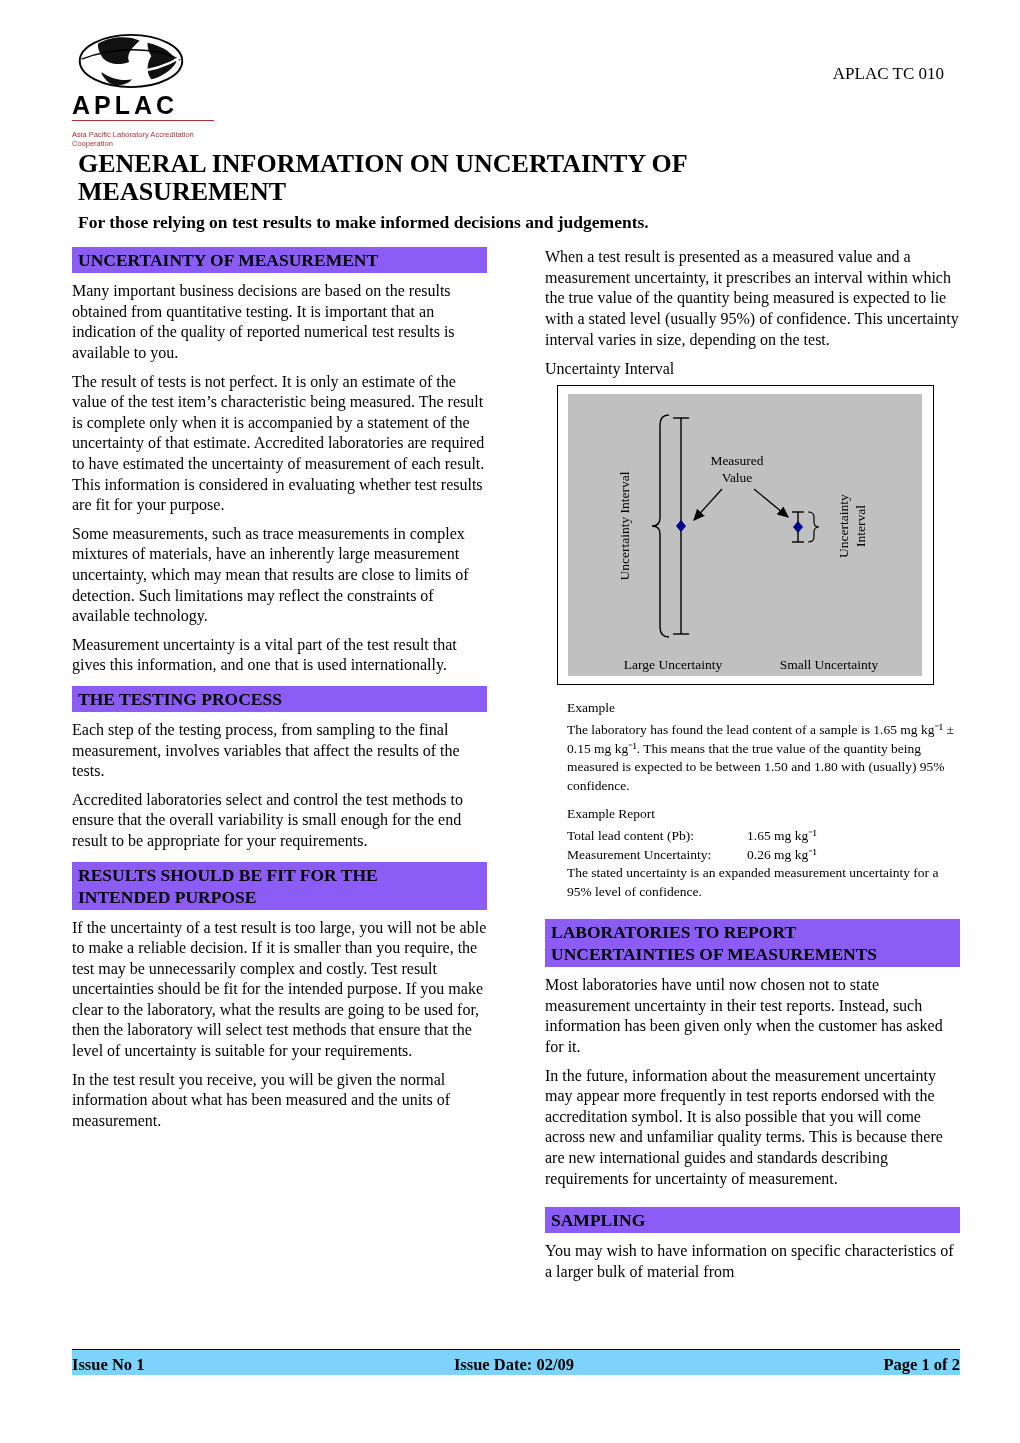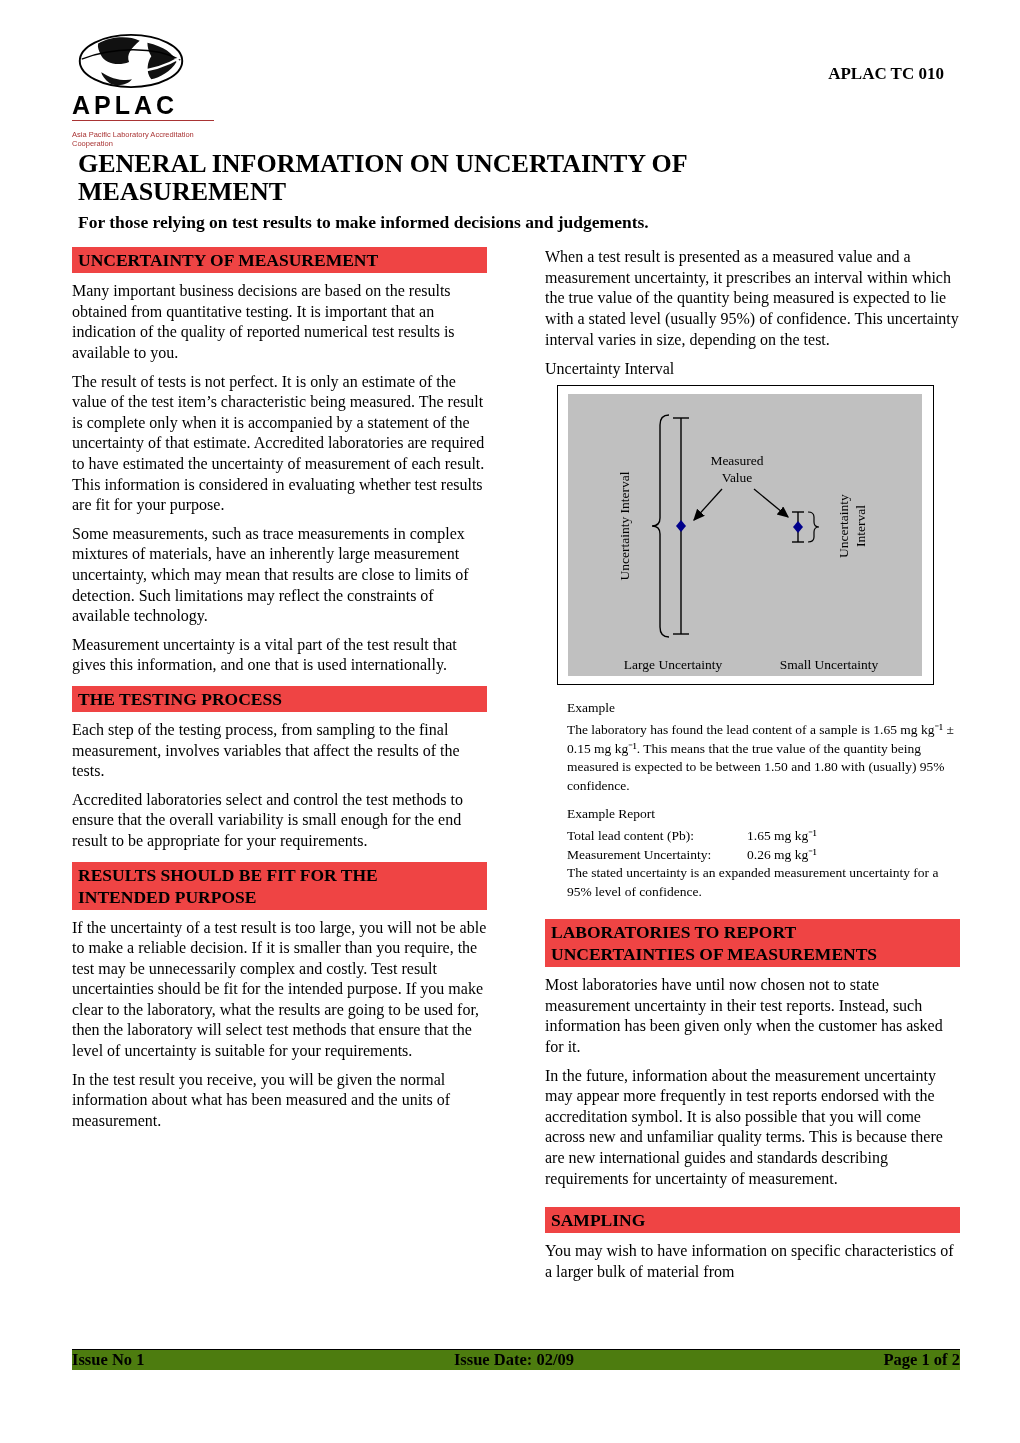--- a/index.html
+++ b/index.html
@@ -6,45 +6,45 @@
   html,body { background:#ffffff; }
   .page {
     width:1020px; height:1443px; position:relative; background:#fff;
     font-family:"Liberation Serif", serif; color:#000;
     padding:32px 60px 0 72px; overflow:hidden;
   }
   .header { display:flex; justify-content:space-between; align-items:flex-start; }
   .logo-globe { display:block; }
   .logo-name { font-family:"Liberation Sans", sans-serif; font-weight:bold; font-size:25px; letter-spacing:4px; line-height:1.05; margin-top:2px; }
   .logo-tagline { font-family:"Liberation Sans", sans-serif; font-size:7.5px; color:#a93434; border-top:1px solid #a93434; width:142px; padding-top:9px; margin-top:2px; }
-  .doc-ref { font-weight:bold; font-size:17px; margin-top:32px; margin-right:16px; }
+  .doc-ref { font-weight:normal; font-size:17px; margin-top:32px; margin-right:16px; }
   .title-block { padding-left:6px; }
   .title { font-size:26px; font-weight:bold; line-height:28px; max-width:700px; margin-top:2px; }
   .subtitle { font-size:17.5px; font-weight:bold; margin-top:6px; }
   .columns { display:flex; gap:58px; margin-top:14px; }
   .col { width:415px; flex:none; }
-  .sec-h { background:#ef4444; font-weight:bold; font-size:17.5px; line-height:22px; padding:2px 14px 2px 6px; margin:10px 0 8px 0; }
+  .sec-h { background:#8b5cf6; font-weight:bold; font-size:17.5px; line-height:22px; padding:2px 14px 2px 6px; margin:10px 0 8px 0; }
   .sec-h.first { margin-top:0; }
   .sec-h.mt-lg { margin-top:18px; }
   .hwrap { display:block; max-width:340px; }
   p.body { font-size:16px; line-height:20.6px; margin:0 0 8px 0; }
   .fig-caption { font-size:16px; line-height:21px; margin:0 0 6px 0; }
   .figure { display:block; width:377px; height:300px; margin-left:12px; }
   svg text { font-family:"Liberation Serif", serif; fill:#000; }
   .ex { margin-left:22px; }
   .ex-head { font-size:13.5px; margin:14px 0 4px 0; line-height:18px; }
   .ex-head.rep { margin-top:10px; }
   .ex-body { font-size:13.5px; line-height:18.5px; margin:0 0 2px 0; }
   .report-row { display:flex; font-size:13.5px; line-height:18.5px; }
   .report-row .lbl { width:180px; flex:none; }
   .footer {
     position:absolute; left:72px; right:60px; top:1349px;
-    border-top:1.5px solid #000; 
+    border-top:1.5px solid #000; padding-top:5px;
     display:flex; justify-content:space-between;
-    font-weight:bold; font-size:16.5px; background:#4d7c0f;
+    font-weight:bold; font-size:16.5px; background:#7dd3fc;
   }
 </style>
 </head>
 <body>
 
 <div class="page">
 
   <div class="header">
     <div>
       <svg class="logo-globe" width="118" height="58" viewBox="0 0 120 60">

